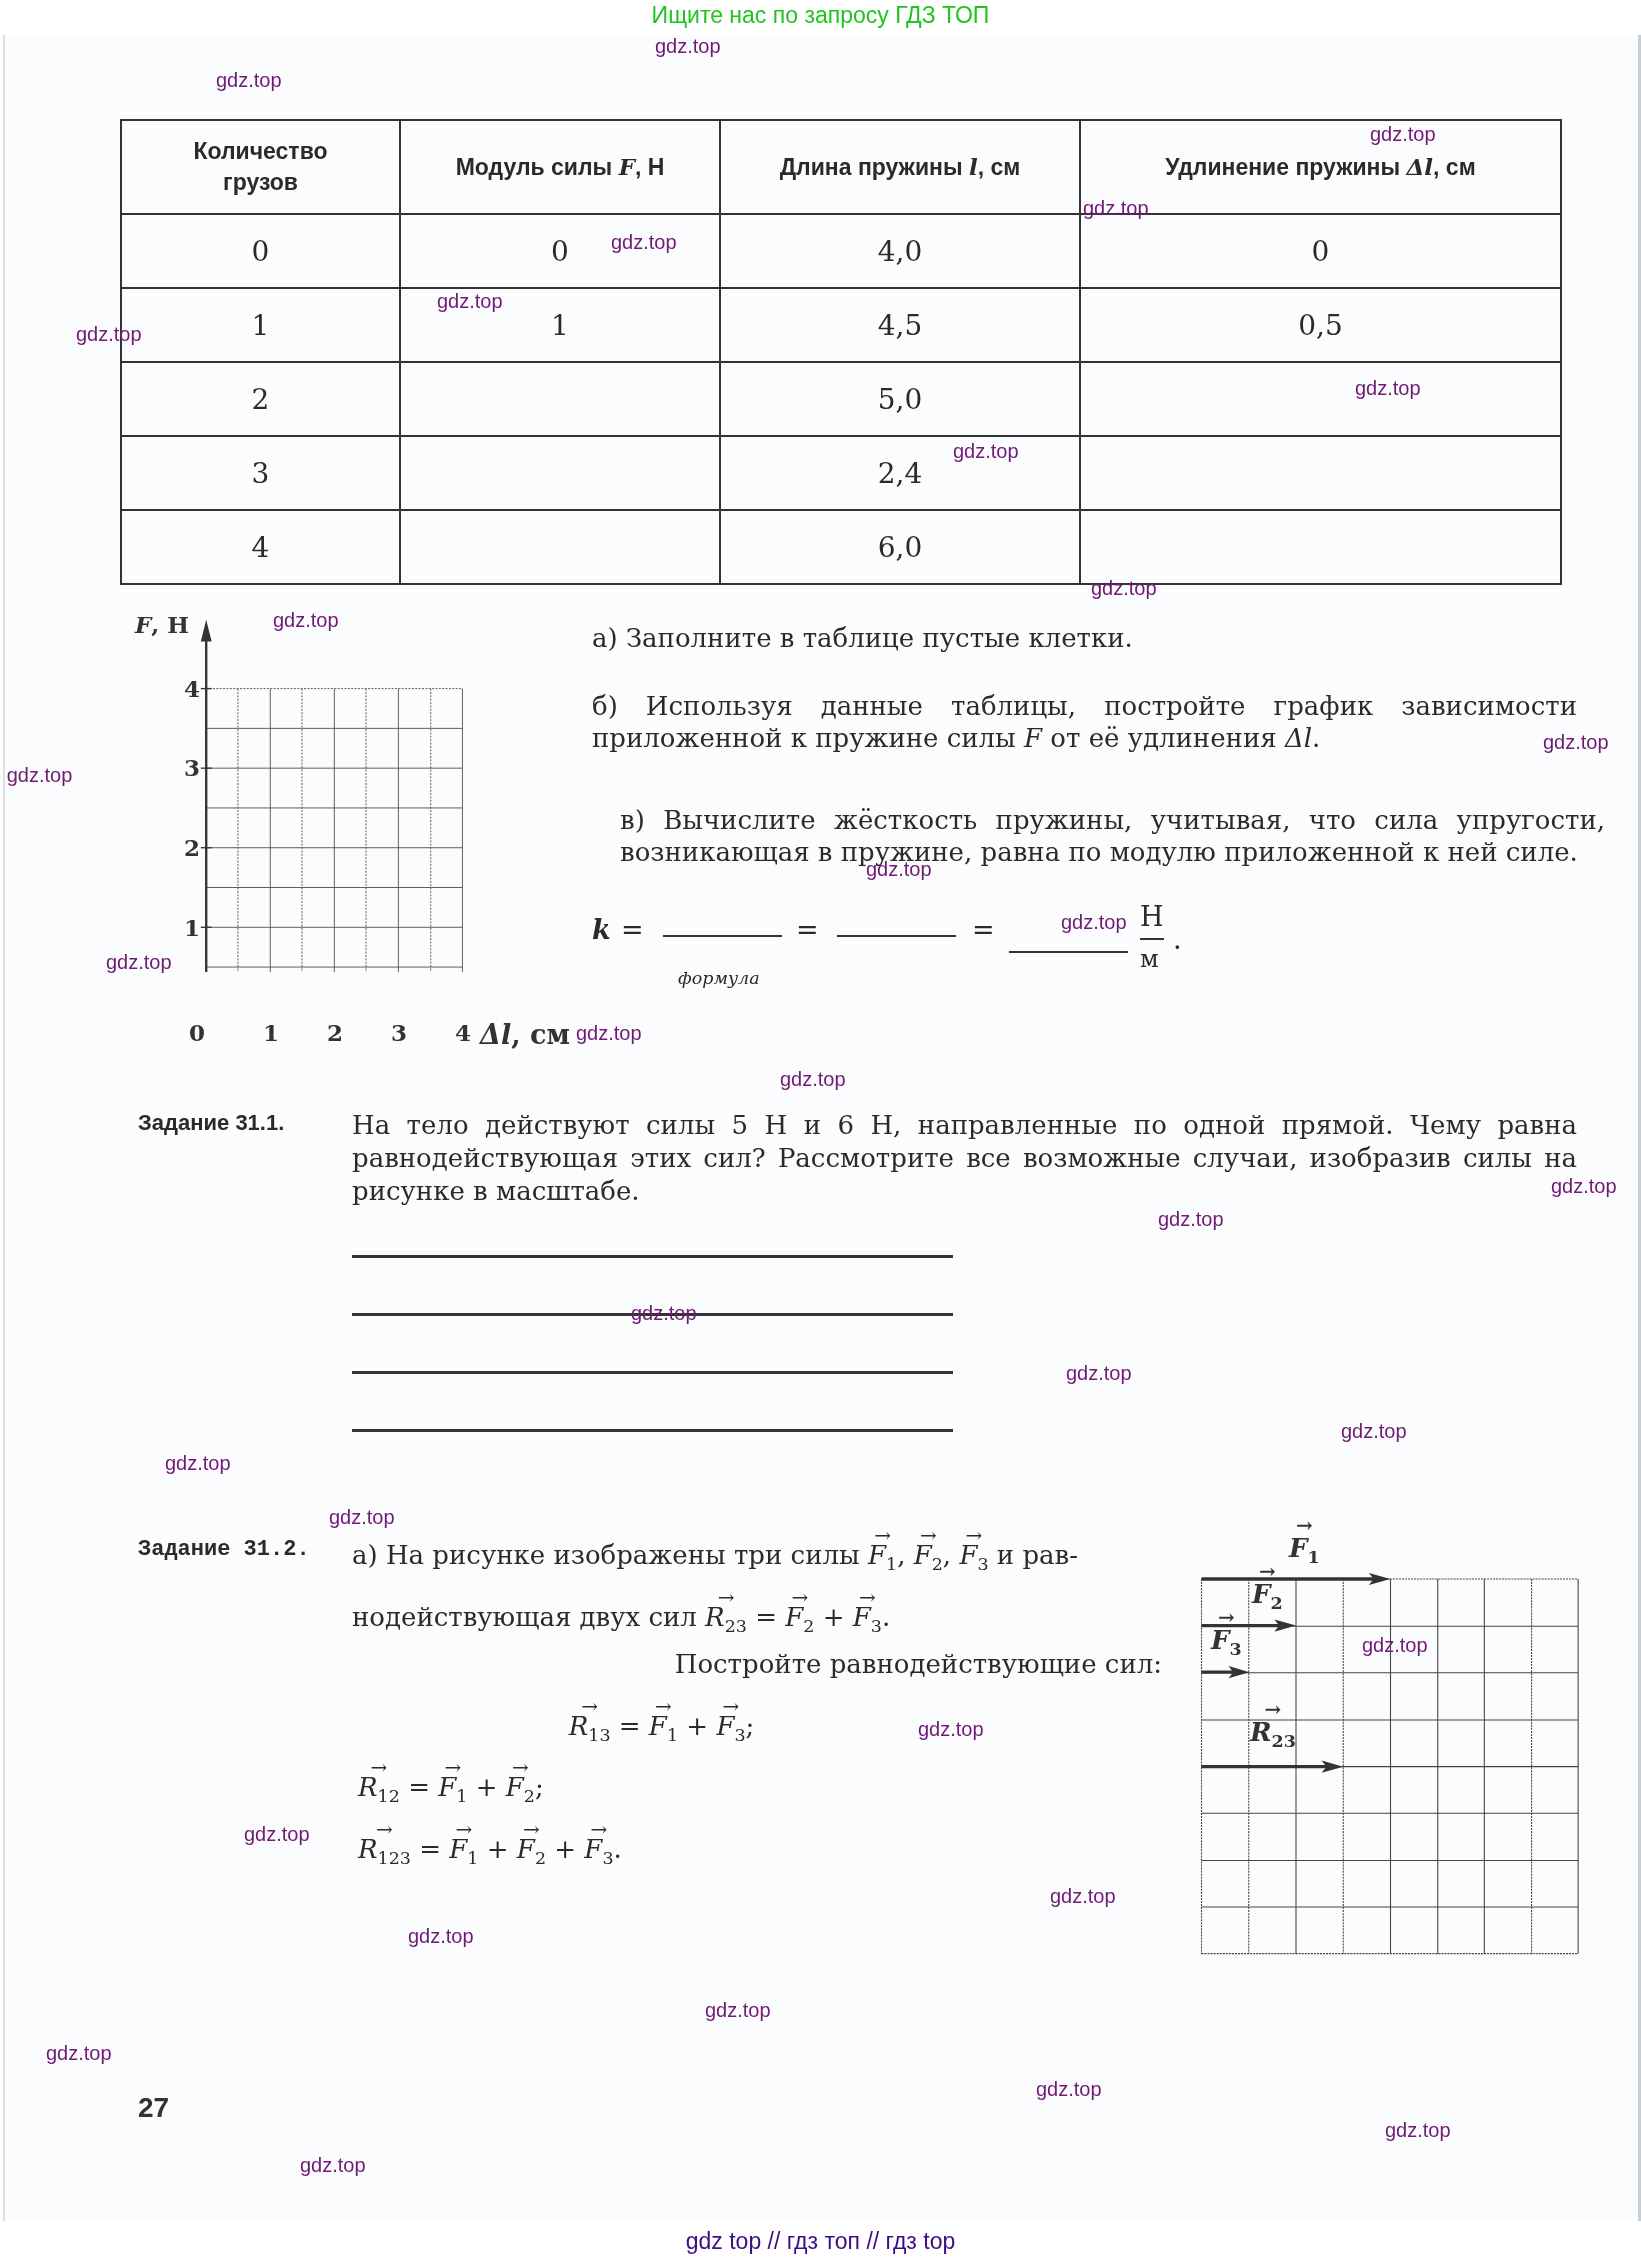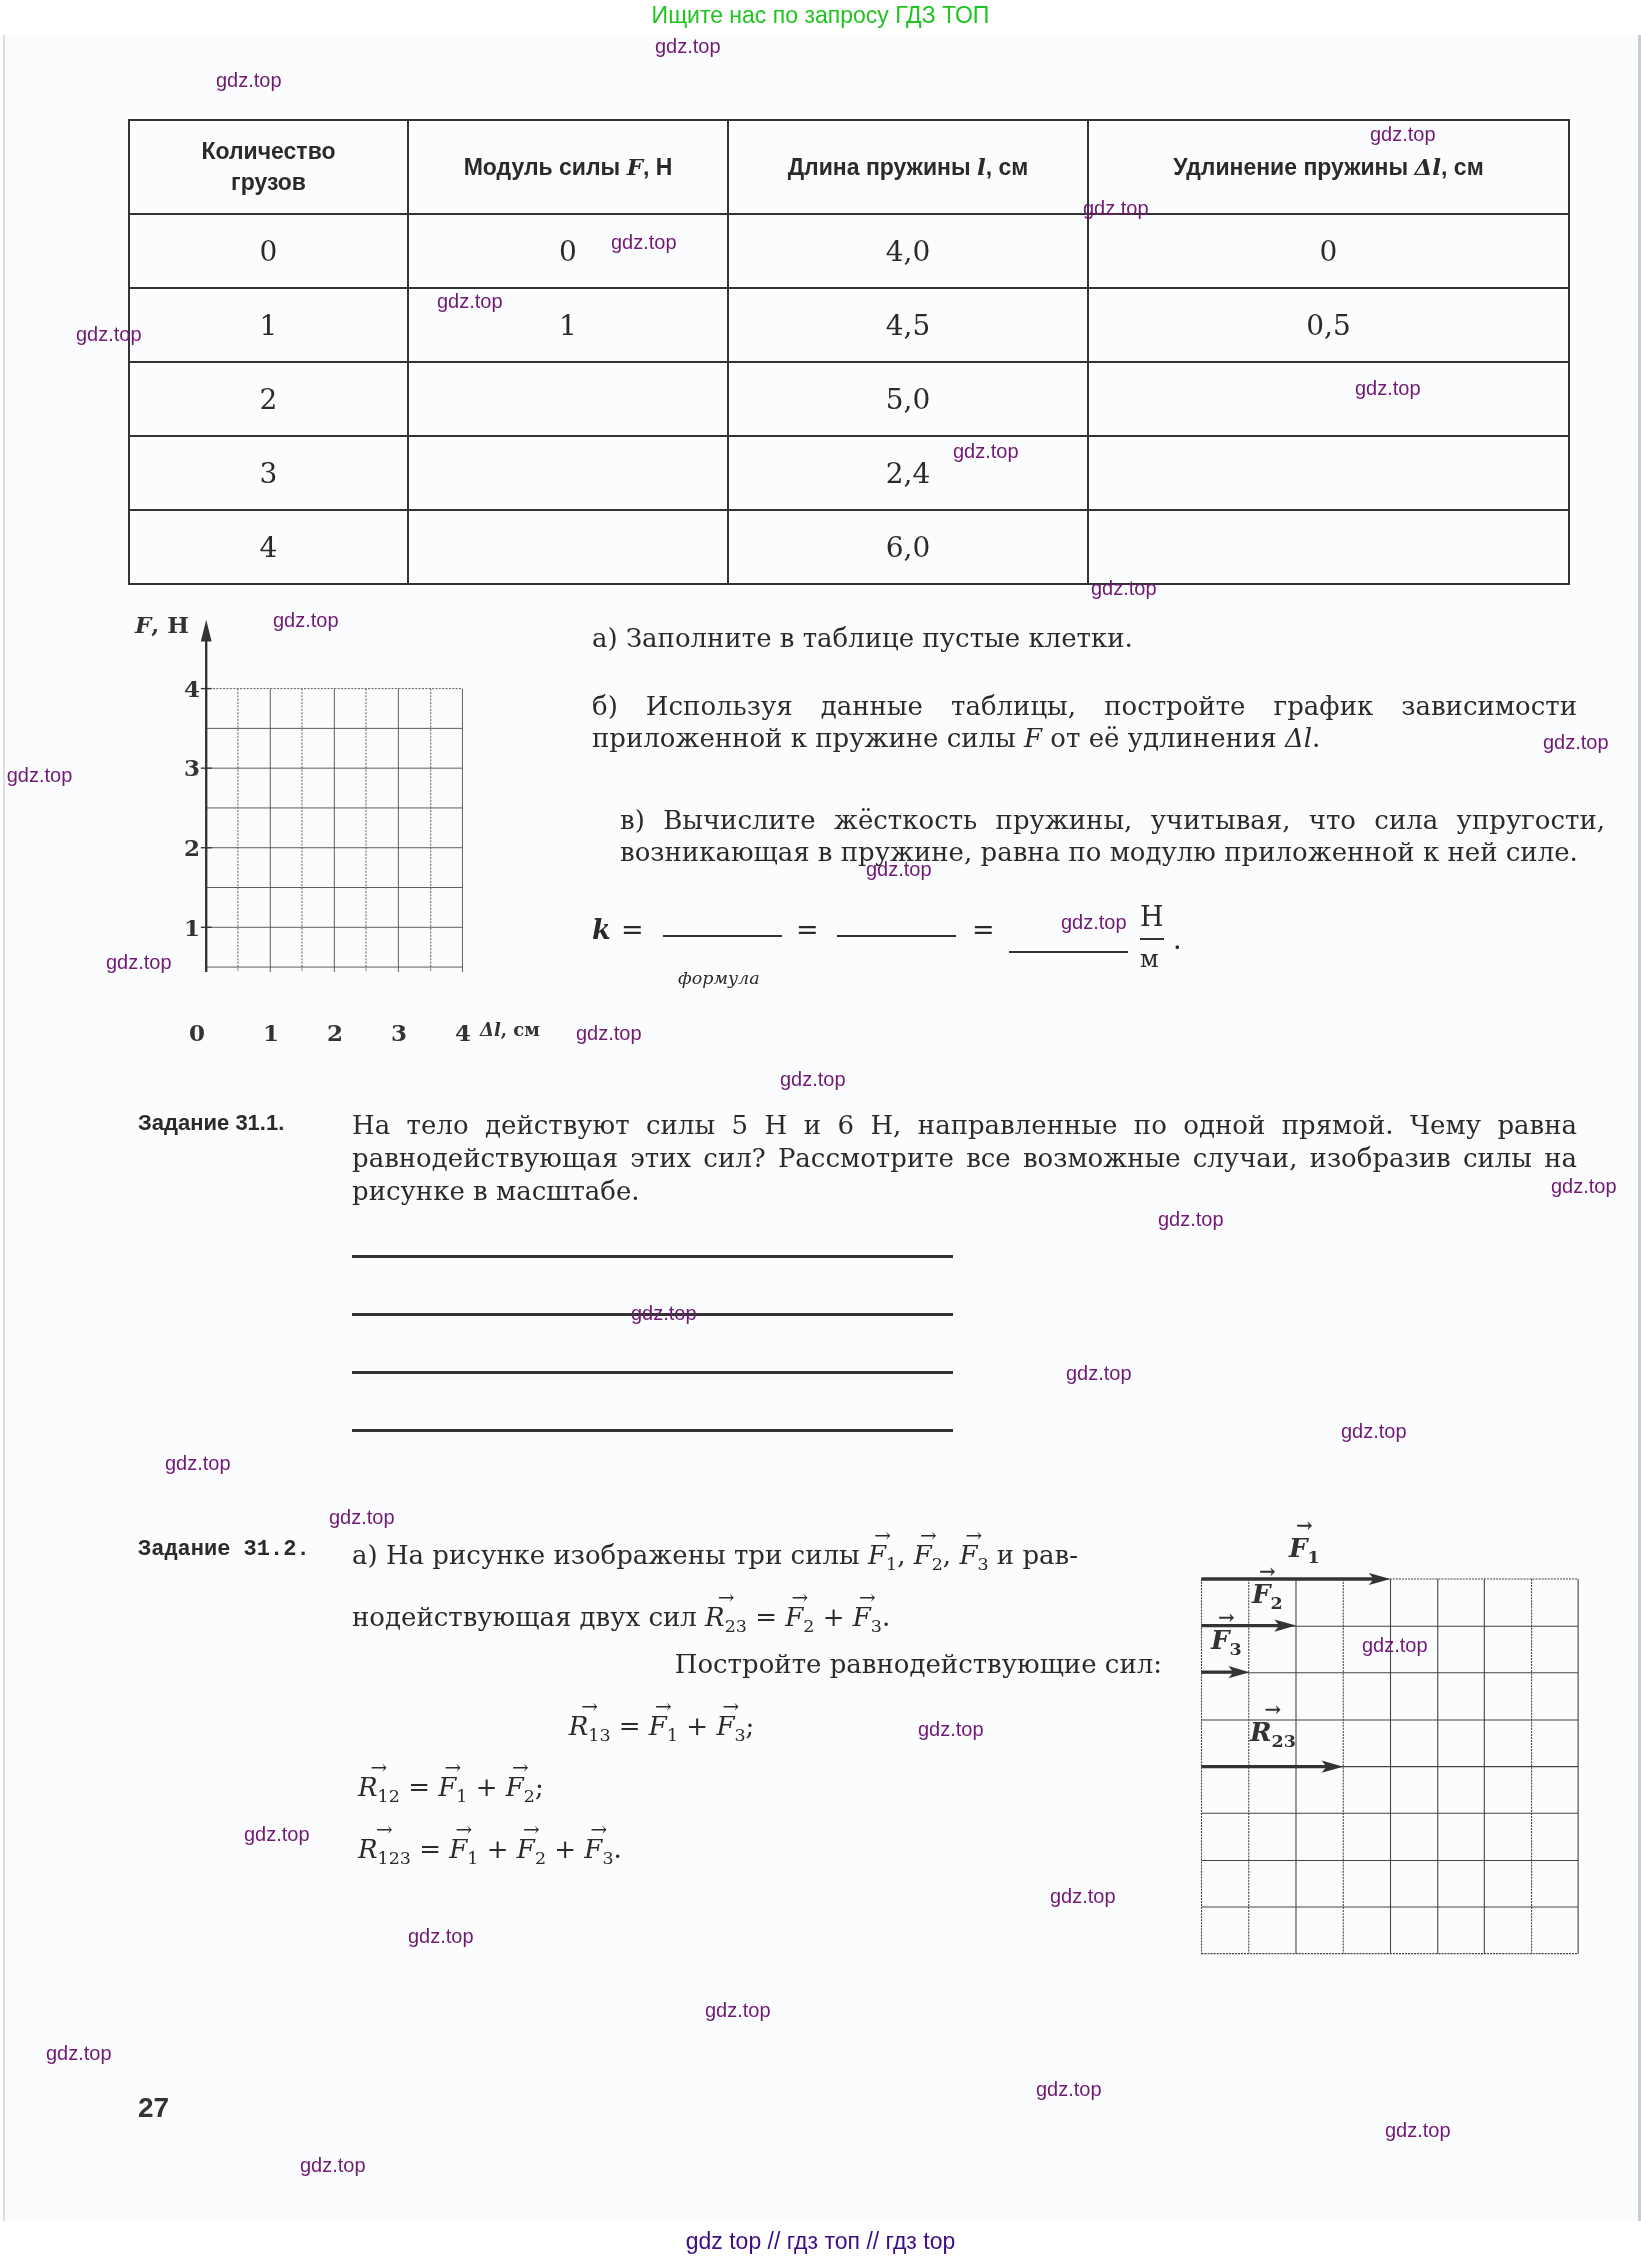--- a/index.html
+++ b/index.html
@@ -23,21 +23,21 @@
     position: absolute; left: 0; top: 2221px; width: 1641px; height: 40px;
     text-align: center; font-family: "Liberation Sans", sans-serif;
     font-size: 23px; line-height: 40px; color: #3d0d86; background: #fff;
   }
   .wm {
     position: absolute; font-family: "Liberation Sans", sans-serif;
     font-size: 20px; color: #701a75; white-space: nowrap;
   }
   
   table.data {
-    position: absolute; left: 128px; top: 119px; width: 1439px;
+    position: absolute; left: 120px; top: 119px; width: 1439px;
     border-collapse: collapse; table-layout: fixed;
   }
   table.data th, table.data td {
     border: 2px solid #333; text-align: center; padding: 0;
   }
   table.data th {
     height: 92px; font-family: "Liberation Sans", sans-serif; font-weight: bold;
     font-size: 23px; color: #2a2a2a; line-height: 31px;
   }
   table.data td {
@@ -211,21 +211,21 @@
 </div>
 <div style="position:absolute;left:184px;top:675px;font-family:'DejaVu Serif',serif;font-size:23px;font-weight:bold;color:#333">4</div>
 <div style="position:absolute;left:184px;top:754px;font-family:'DejaVu Serif',serif;font-size:23px;font-weight:bold;color:#333">3</div>
 <div style="position:absolute;left:184px;top:834px;font-family:'DejaVu Serif',serif;font-size:23px;font-weight:bold;color:#333">2</div>
 <div style="position:absolute;left:184px;top:914px;font-family:'DejaVu Serif',serif;font-size:23px;font-weight:bold;color:#333">1</div>
 <div style="position:absolute;left:189px;top:1019px;font-family:'DejaVu Serif',serif;font-size:23px;font-weight:bold;color:#333">0</div>
 <div style="position:absolute;left:263px;top:1019px;font-family:'DejaVu Serif',serif;font-size:23px;font-weight:bold;color:#333">1</div>
 <div style="position:absolute;left:327px;top:1019px;font-family:'DejaVu Serif',serif;font-size:23px;font-weight:bold;color:#333">2</div>
 <div style="position:absolute;left:391px;top:1019px;font-family:'DejaVu Serif',serif;font-size:23px;font-weight:bold;color:#333">3</div>
 <div style="position:absolute;left:455px;top:1019px;font-family:'DejaVu Serif',serif;font-size:23px;font-weight:bold;color:#333">4</div>
-<div style="position:absolute;left:480px;top:1019px;font-family:'DejaVu Serif',serif;font-size:18px;font-weight:bold;color:#333">
+<div style="position:absolute;left:480px;top:1019px;font-family:'DejaVu Serif',serif;font-size:27px;font-weight:bold;color:#333">
   <span class="ital">Δl</span><span>, см</span>
 </div>
 
 <div class="task-text" style="left:592px;top:622px;width:985px;">а) Заполните в таблице пустые клетки.</div>
 <div class="task-text" style="left:592px;top:690px;width:985px;">
   <span>б) Используя данные таблицы, постройте график зависимости приложенной к пружине силы </span><span class="ital">F</span><span> от её удлинения </span><span class="ital">Δl</span><span>.</span>
 </div>
 <div class="task-text" style="left:620px;top:784px;width:985px;margin-top:20px;">в) Вычислите жёсткость пружины, учитывая, что сила упругости, возникающая в пружине, равна по модулю приложенной к ней силе.</div>
 
 <div class="formula" style="left:592px;top:914px;font-style:italic;font-weight:bold;">k</div>

